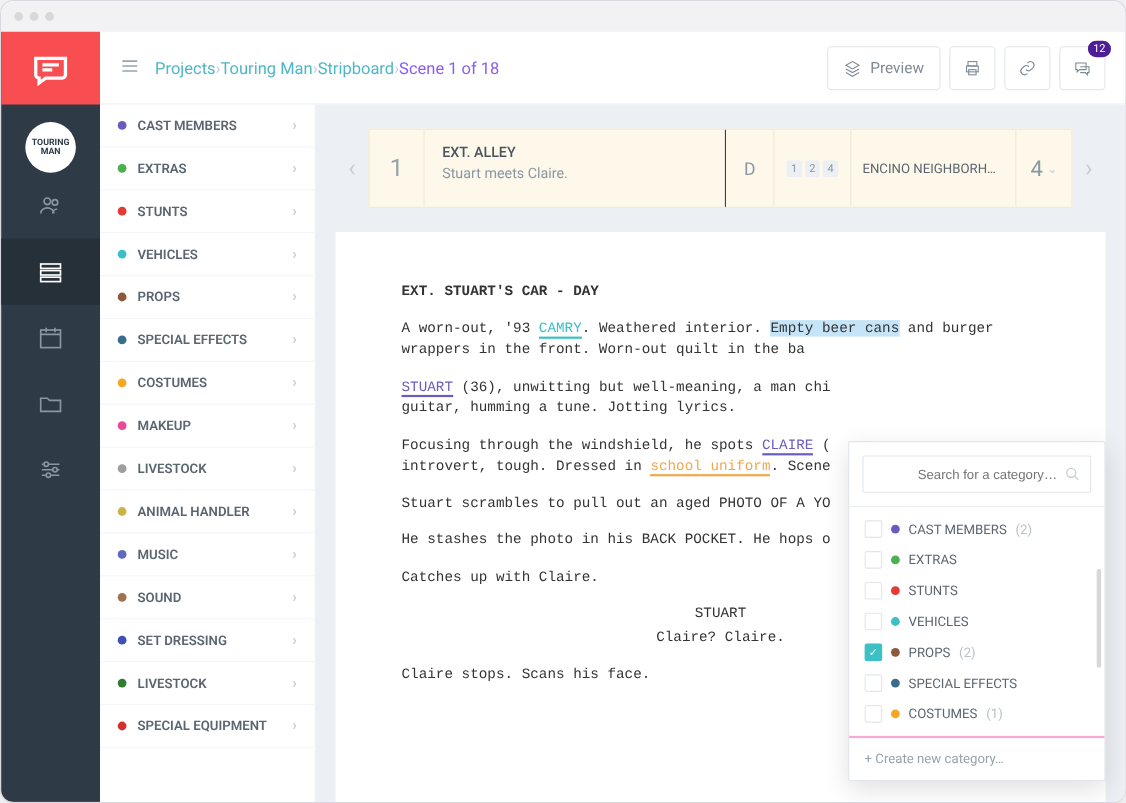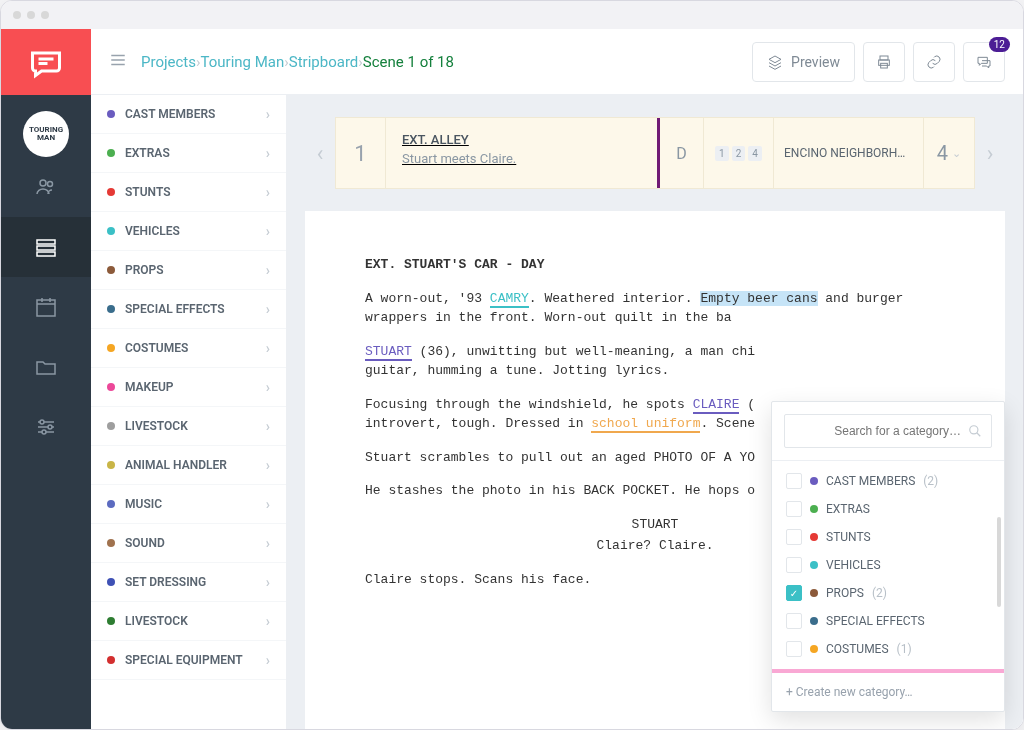--- a/index.html
+++ b/index.html
@@ -12,36 +12,36 @@
 .rail-logo { width: 90px; height: 66px; background: #f84e52; display: flex; align-items: center; justify-content: center; }
 .rail-logo svg { width: 36px; height: 36px; }
 .rail-item { width: 90px; height: 60px; display: flex; align-items: center; justify-content: center; cursor: pointer; color: #8a97a3; }
 .rail-item svg { width: 24px; height: 24px; }
 .rail-avatar { width: 46px; height: 46px; border-radius: 50%; background: #fff; margin-top: 16px; display: flex; align-items: center; justify-content: center; font-size: 8px; font-weight: 700; text-align: center; line-height: 1; color: #2e3a46; }
 .main { flex: 1; display: flex; flex-direction: column; background: #fff; }
 .topbar { height: 66px; border-bottom: 1px solid #eceff3; display: flex; align-items: center; padding: 0 18px; gap: 14px; }
 .hamburger { cursor: pointer; color: #98a2ad; }
 .breadcrumb { display: flex; align-items: center; font-size: 15px; color: #4cb7c6; }
 .breadcrumb .sep { color: #c5ccd3; }
-.breadcrumb .current { color: #15803d; }
+.breadcrumb .current { color: #8b5cf6; }
 .topbar-right { margin-left: auto; display: flex; gap: 8px; }
 .tb-btn { height: 40px; border: 1px solid #e2e6ea; border-radius: 4px; background: #fff; display: flex; align-items: center; justify-content: center; gap: 8px; padding: 0 14px; cursor: pointer; color: #7f8a95; font-size: 14px; position: relative; }
 .tb-btn.icon-only { width: 42px; padding: 0; }
 .badge { position: absolute; top: -6px; right: -6px; background: #4c1d95; color: #fff; font-size: 10px; border-radius: 10px; padding: 2px 5px; }
 .content { flex: 1; display: flex; overflow: hidden; }
 .sidebar { width: 196px; border-right: 1px solid #eceff3; overflow-y: auto; }
 .side-item { height: 39px; display: flex; align-items: center; padding: 0 16px; cursor: pointer; font-size: 12px; color: #5a6570; font-weight: 600; border-bottom: 1px solid #f4f6f8; }
 .side-item .dot { width: 8px; height: 8px; border-radius: 50%; margin-right: 10px; flex-shrink: 0; }
 .side-item .chev { margin-left: auto; color: #c5ccd3; font-size: 14px; }
 .canvas { flex: 1; background: #eceff3; overflow: hidden; position: relative; }
 .strip { display: flex; align-items: stretch; margin: 22px 18px 0 18px; height: 72px; }
 .strip-arrow { width: 30px; display: flex; align-items: center; justify-content: center; color: #c5ccd3; cursor: pointer; font-size: 22px; }
 .strip-card { flex: 1; background: #fdf8ea; border: 1px solid #f0e9d4; display: flex; align-items: stretch; }
 .strip-num { width: 50px; display: flex; align-items: center; justify-content: center; font-size: 22px; color: #98a2ad; border-right: 1px solid #f0e9d4; }
-.strip-title { flex: 1; padding: 14px 16px; border-right: 3px solid #701a75; text-decoration: underline; }
+.strip-title { flex: 1; padding: 14px 16px; border-right: 1px solid #701a75; }
 .strip-title .slug { font-size: 13px; color: #4a5560; font-weight: 500; }
 .strip-title .desc { font-size: 13px; color: #8a97a3; margin-top: 4px; }
 .strip-d { width: 44px; display: flex; align-items: center; justify-content: center; color: #8a97a3; border-right: 1px solid #f0e9d4; }
 .strip-tags { width: 70px; display: flex; align-items: center; justify-content: center; gap: 3px; border-right: 1px solid #f0e9d4; }
 .strip-tags span { background: #eceff3; color: #8a97a3; font-size: 10px; padding: 2px 4px; border-radius: 2px; }
 .strip-loc { width: 150px; display: flex; align-items: center; padding: 0 10px; font-size: 12px; color: #5a6570; border-right: 1px solid #f0e9d4; overflow: hidden; white-space: nowrap; }
 .strip-end { width: 50px; display: flex; align-items: center; justify-content: center; font-size: 20px; color: #8a97a3; gap: 4px; }
 .script-page { background: #fff; margin: 22px 18px 0 18px; padding: 44px 60px; height: 520px; overflow: hidden; }
 .script-page p { font-family: "Courier New", monospace; font-size: 13px; line-height: 1.5; color: #333; margin-bottom: 14px; }
 .script-page .slugline { font-weight: 600; }
@@ -55,21 +55,21 @@
 .popup { position: absolute; right: 18px; top: 306px; width: 234px; background: #fff; border: 1px solid #e2e6ea; border-radius: 2px; box-shadow: 0 8px 24px rgba(0,0,0,0.12); }
 .popup-search { padding: 12px; border-bottom: 1px solid #eceff3; }
 .popup-search input { width: 100%; height: 34px; border: 1px solid #e2e6ea; border-radius: 2px; padding: 0 30px 0 10px; font-size: 12px; color: #98a2ad; text-align: right; }
 .popup-search .sicon { position: absolute; right: 22px; top: 21px; color: #c5ccd3; }
 .popup-list { max-height: 230px; overflow-y: auto; padding: 6px 0; }
 .popup-item { display: flex; align-items: center; padding: 6px 14px; cursor: pointer; font-size: 12px; color: #5a6570; gap: 8px; }
 .popup-item .cbx { width: 16px; height: 16px; border: 1px solid #e2e6ea; border-radius: 2px; flex-shrink: 0; display: flex; align-items: center; justify-content: center; }
 .popup-item .cbx.checked { background: #3bc0c6; border-color: #3bc0c6; color: #fff; font-size: 10px; }
 .popup-item .pdot { width: 8px; height: 8px; border-radius: 50%; flex-shrink: 0; }
 .popup-item .count { color: #b8c0c8; }
-.popup-footer { border-top: 4px solid #f9a8d4; padding: 12px 14px; font-size: 12px; color: #98a2ad; cursor: pointer; }
+.popup-footer { border-top: 2px solid #f9a8d4; padding: 12px 14px; font-size: 12px; color: #98a2ad; cursor: pointer; }
 .scrollbar-thumb { position: absolute; right: 3px; top: 56px; width: 4px; height: 90px; background: #d8d8d8; border-radius: 2px; }
 </style>
 </head>
 <body>
 
 <div class="browser-frame">
   <div class="browser-bar">
     <div class="browser-dot"></div>
       <div class="browser-dot"></div>
       <div class="browser-dot"></div>
@@ -273,20 +273,21 @@
               <span>A worn-out, '93 </span><span class="tag tag-vehicle">CAMRY</span><span>. Weathered interior. </span><span class="tag-prop-hl">Empty beer cans</span><span> and burger wrappers in the front. Worn-out quilt in the ba</span>
             </p>
             <p>
               <span class="tag tag-cast">STUART</span><span> (36), unwitting but well-meaning, a man chi</span><br><span>guitar, humming a tune. Jotting lyrics.</span>
             </p>
             <p>
               <span>Focusing through the windshield, he spots </span><span class="tag tag-cast">CLAIRE</span><span> (</span><br><span>introvert, tough. Dressed in </span><span class="tag tag-costume">school uniform</span><span>. Scene</span>
             </p>
             <p>Stuart scrambles to pull out an aged PHOTO OF A YO</p>
             <p style="white-space:pre-wrap">He stashes the photo in his BACK POCKET. He hops o         in a hurry.</p>
+            <p>Catches up with Claire.</p>
             <p class="char-name">STUART</p>
             <p class="dialogue">Claire? Claire.</p>
             <p>Claire stops. Scans his face.</p>
           </div>
 
           <div class="popup">
             <div class="popup-search" style="position:relative">
               <input placeholder="Search for a category…" style="">
               <span class="sicon">
                 <svg width="14" height="14" viewBox="0 0 24 24" fill="none" stroke="currentColor" stroke-width="2">

